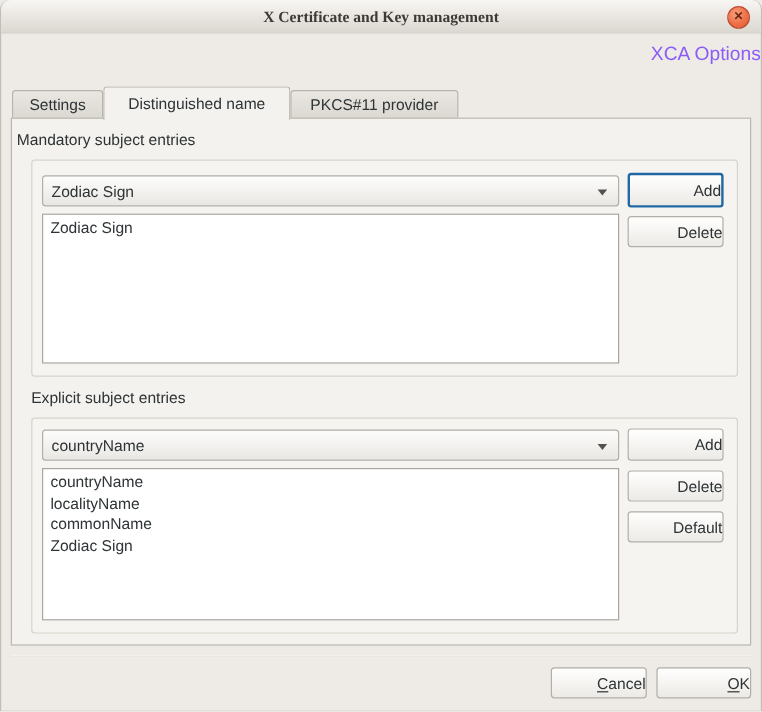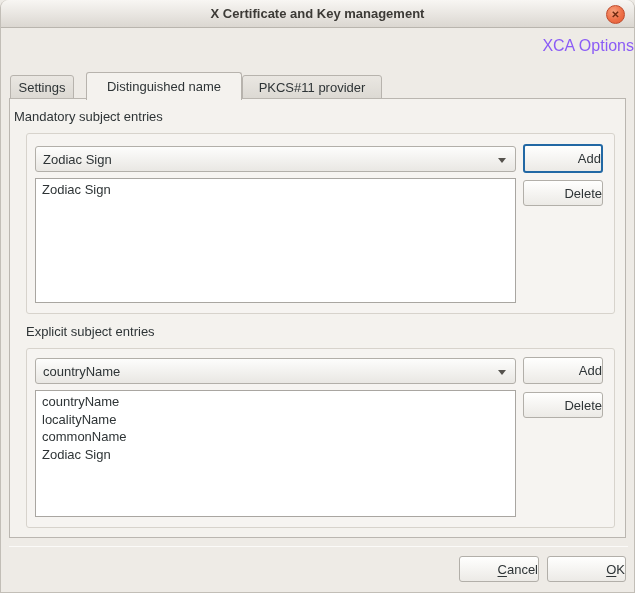--- a/index.html
+++ b/index.html
@@ -17,21 +17,21 @@
     border: 1px solid #c2beb7;
     border-top: none;
     border-radius: 8px 8px 0 0;
   }
   
   .titlebar {
     position: absolute; left: 0; top: 0; width: 633px; height: 28px;
     background: linear-gradient(#f8f6f3, #dbd7d1);
     border-bottom: 1px solid #b9b5ae;
     border-radius: 8px 8px 0 0;
-    display: flex; align-items: center; justify-content: center;
+    display: flex; align-items: center; justify-content: center; font-family: Liberation Serif, serif;
   }
   .titlebar-text { font-weight: bold; font-size: 13px; color: #3c3a36; }
   .close-btn {
     position: absolute; right: 9px; top: 5px;
     width: 19px; height: 19px; border-radius: 50%;
     background: radial-gradient(circle at 38% 32%, #f7a07c 0%, #ee6f47 55%, #e25a34 100%);
     border: 1px solid #bf4b2c;
     display: flex; align-items: center; justify-content: center;
     cursor: default;
   }
@@ -53,21 +53,21 @@
   }
   .tab.inactive {
     top: 75px; height: 24px; z-index: 1;
     background: linear-gradient(#eae7e2, #dcd9d3);
   }
   .tab.active {
     top: 72px; height: 28px; z-index: 3;
     background: #f4f2ee;
     border-bottom: none;
   }
-  .tab-settings { left: 9px;   width: 64px;  }
+  .tab-settings { left: 9px;   width: 76px;  }
   .tab-dn       { left: 85px;  width: 156px; }
   .tab-pkcs     { left: 241px; width: 140px; }
   
   .panel {
     position: absolute; left: 8px; top: 98px; width: 617px; height: 440px;
     background: #f4f2ee;
     border: 1px solid #bab6b0;
     z-index: 2;
   }
   .panel * { position: absolute; }
@@ -198,20 +198,23 @@
     </div>
     <div class="listbox g2-list">
       <span class="list-item">countryName</span>
       <span class="list-item">localityName</span>
       <span class="list-item">commonName</span>
       <span class="list-item">Zodiac Sign</span>
     </div>
     <div class="btn g2-delete">
       <span style="position:static">Delete</span>
     </div>
+    <div class="btn g2-default">
+      <span style="position:static">Default</span>
+    </div>
 
   </div>
 
   <div class="separator"></div>
 
   <div class="btn footer-btn btn-ok">
     <span style="position:static"><span class="mnemonic">O</span><span>K</span></span>
   </div>
   <div class="btn footer-btn btn-cancel">
     <span style="position:static"><span class="mnemonic">C</span><span>ancel</span></span>

